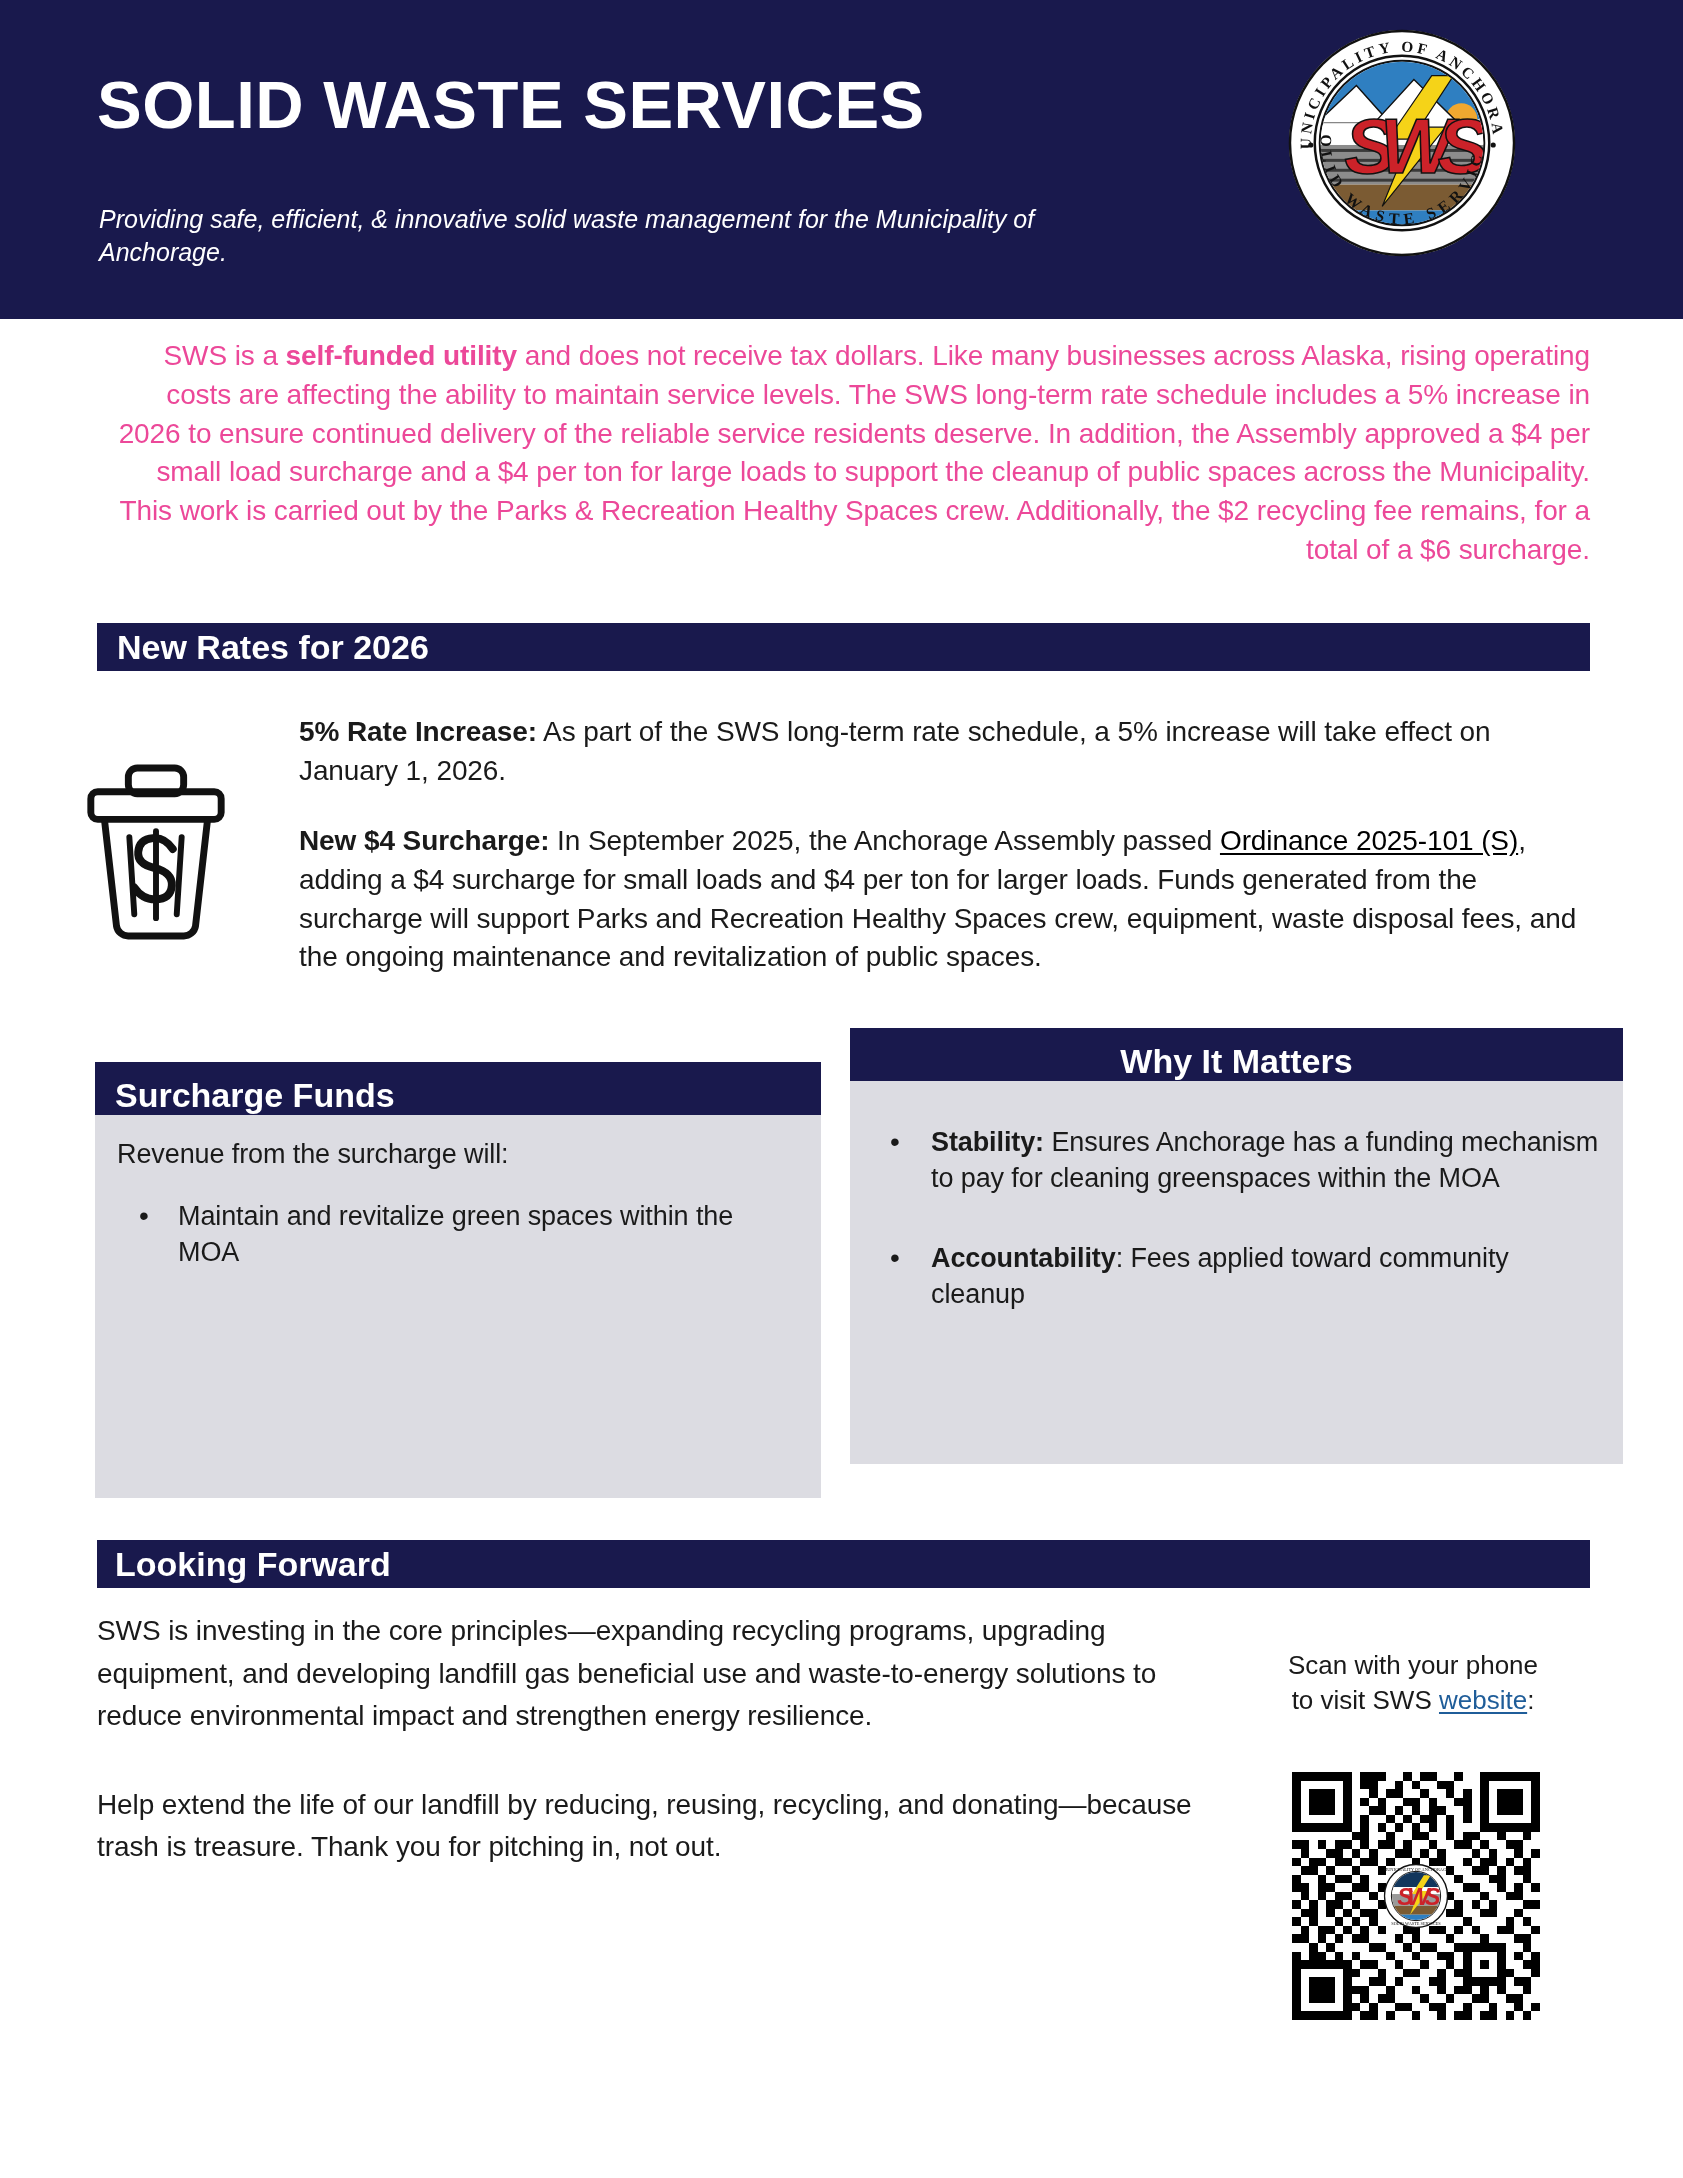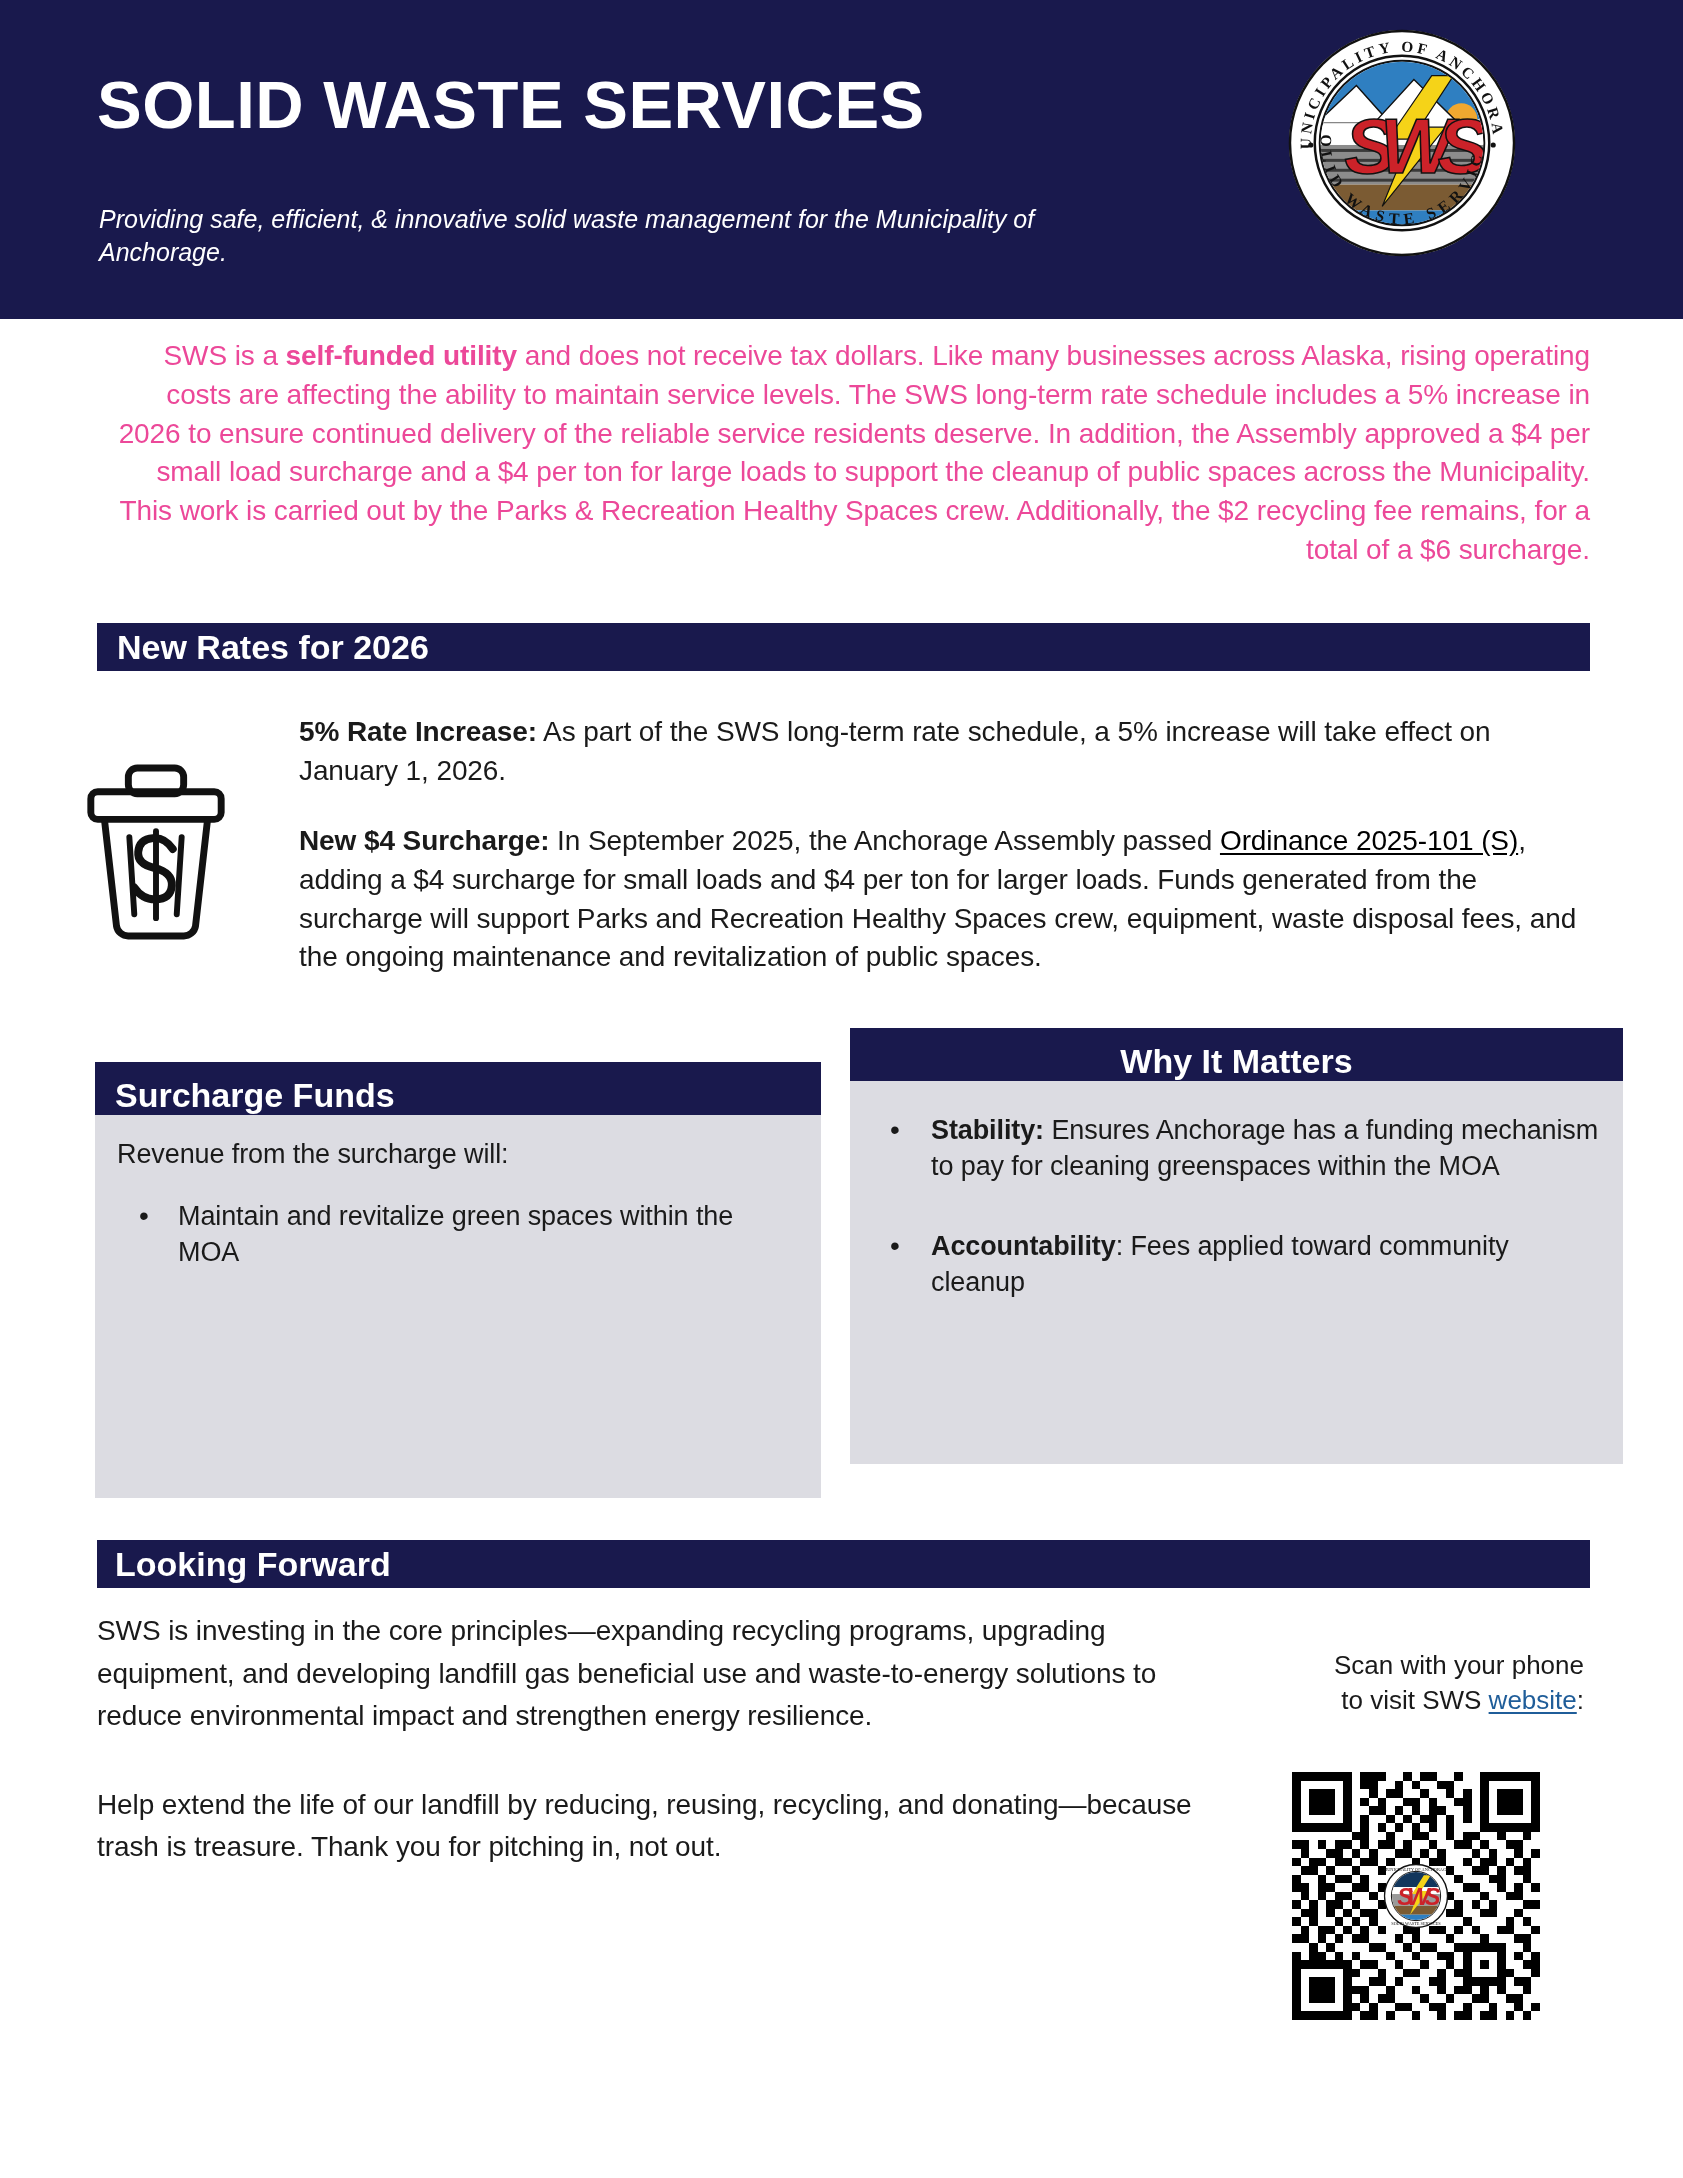--- a/index.html
+++ b/index.html
@@ -155,21 +155,21 @@
   }
   .panel-list li::before {
     content: "\2022";
     position: absolute;
     left: 22px;
     top: -2px;
     font-size: 28px;
     line-height: 1.33;
   }
   .panel-list b { font-weight: 700; }
-  .panel-right .panel-body { padding-top: 32px; }
+  .panel-right .panel-body { padding-top: 44px; }
   .panel-right .panel-list li { padding-left: 59px; margin-bottom: 44px; }
   .panel-right .panel-list li::before { left: 18px; }
 
   
   .fwd-col {
     position: absolute;
     left: 97px;
     top: 1610px;
     width: 1119px;
     font-size: 28px;
@@ -179,21 +179,21 @@
   }
   .fwd-col p { margin-bottom: 46px; }
   .fwd-col p:last-child { margin-bottom: 0; }
 
   
   .qr-caption {
     position: absolute;
     left: 1242px;
     top: 1648px;
     width: 342px;
-    text-align: right;
+    text-align: center;
     font-size: 26px;
     line-height: 1.36;
     color: #1a1a1a;
   }
   .qr-caption .inline-link { color: #1f5d99; }
 
   .qr-box {
     position: absolute;
     left: 1292px;
     top: 1772px;

